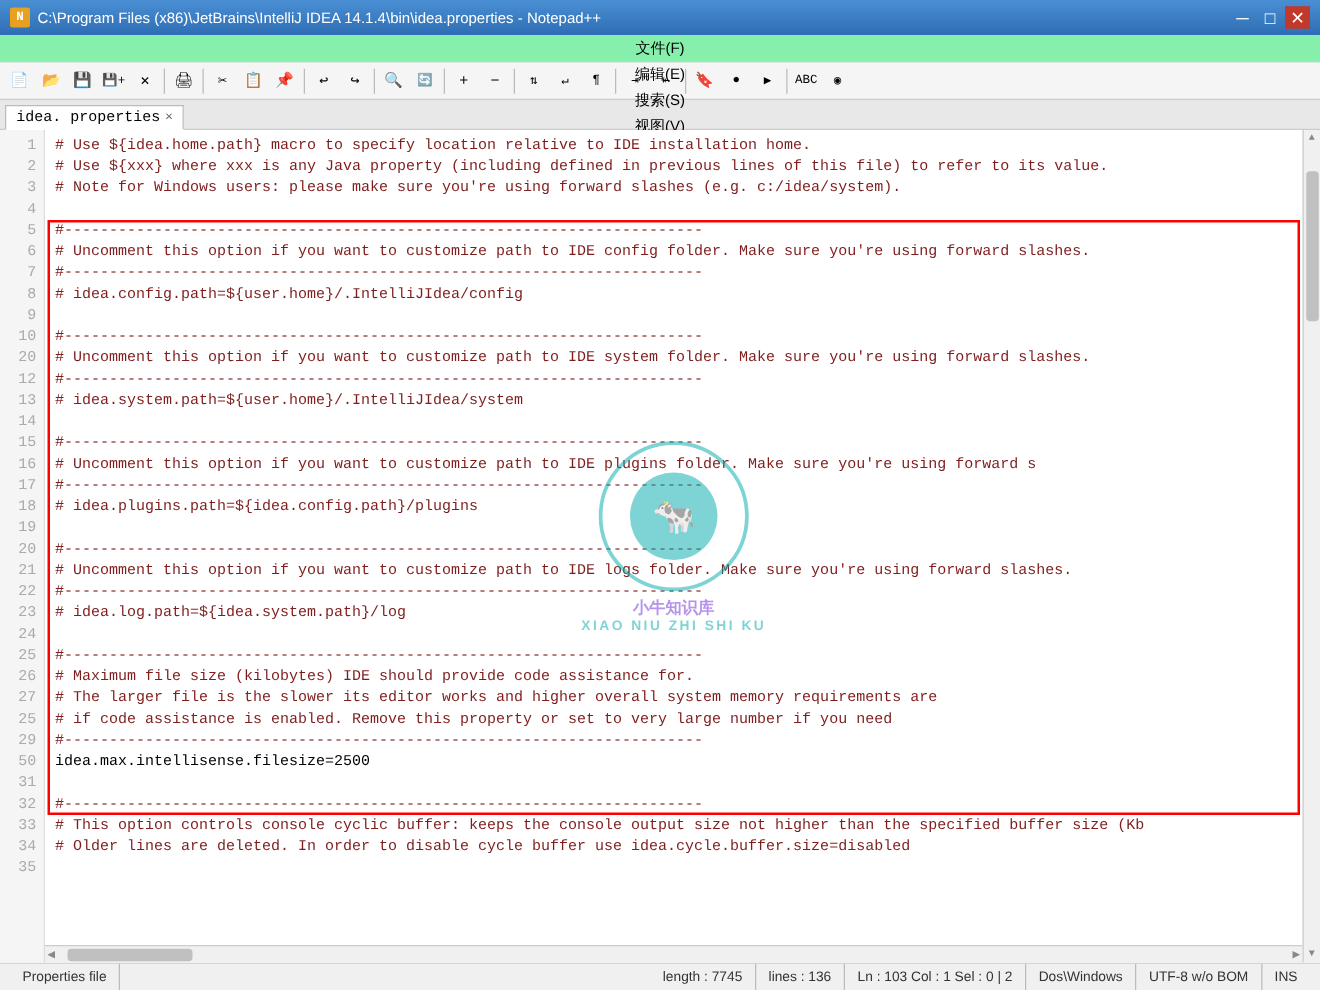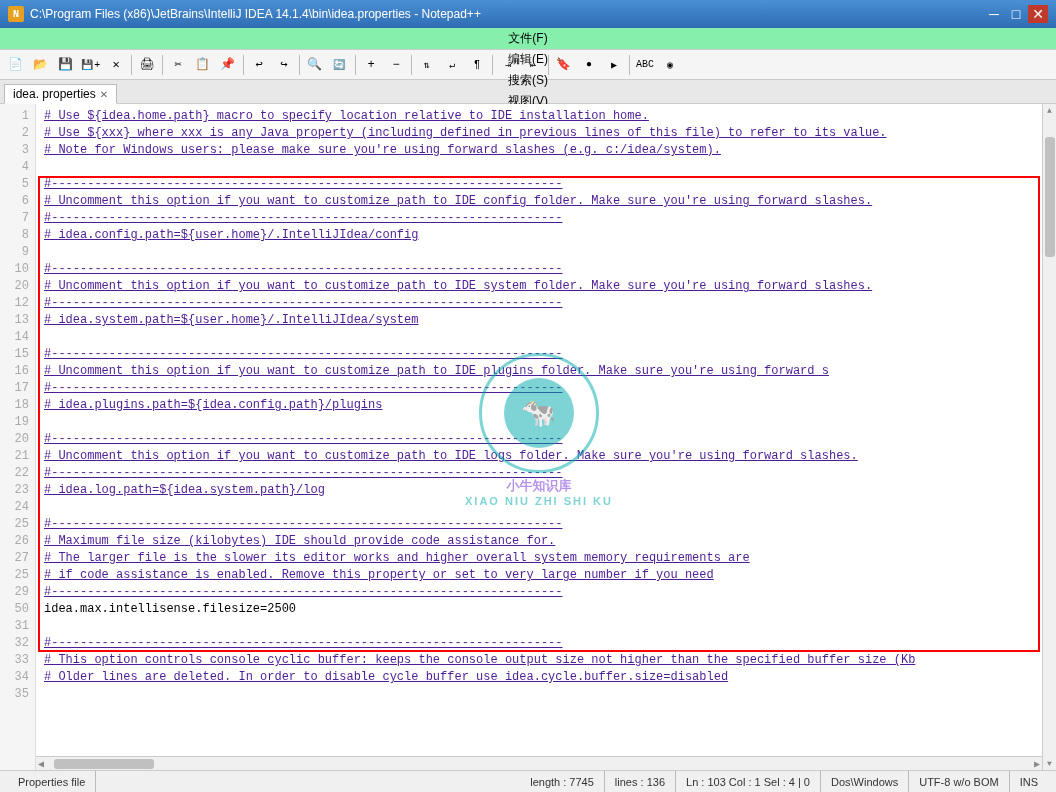--- a/index.html
+++ b/index.html
@@ -122,20 +122,21 @@
       cursor: pointer;
       display: flex;
       align-items: center;
       gap: 4px;
       height: 20px;
     }
     .tab.active {
       background: white;
       border-bottom: 1px solid white;
       margin-bottom: -1px;
+      font-family: Liberation Mono, monospace;
     }
     .tab-close {
       font-size: 10px;
       color: #666;
       cursor: pointer;
     }
 
     
     .editor-wrapper {
       display: flex;
@@ -172,21 +173,21 @@
       padding: 4px 8px;
       position: relative;
     }
     .code-line {
       height: 17px;
       line-height: 17px;
       white-space: pre;
       font-size: 12px;
       font-family: 'Courier New', monospace;
     }
-    .comment { color: #4c1d95; text-decoration: underline; }
+    .comment { color: #7f1d1d; }
     .normal { color: #000000; }
 
     
     .selected-region {
       position: absolute;
       left: 0;
       right: 0;
       border: 2px solid #ff0000;
       pointer-events: none;
       z-index: 10;
@@ -483,21 +484,21 @@
     <span>Properties file</span>
   </div>
   <div style="flex:1;"></div>
   <div class="status-section">
     <span>length : 7745</span>
   </div>
   <div class="status-section">
     <span>lines : 136</span>
   </div>
   <div class="status-section">
-    <span>Ln : 103   Col : 1   Sel : 4 | 0</span>
+    <span>Ln : 103   Col : 1   Sel : 0 | 2</span>
   </div>
   <div class="status-section">
     <span>Dos\Windows</span>
   </div>
   <div class="status-section">
     <span>UTF-8 w/o BOM</span>
   </div>
   <div class="status-section">
     <span>INS</span>
   </div>

